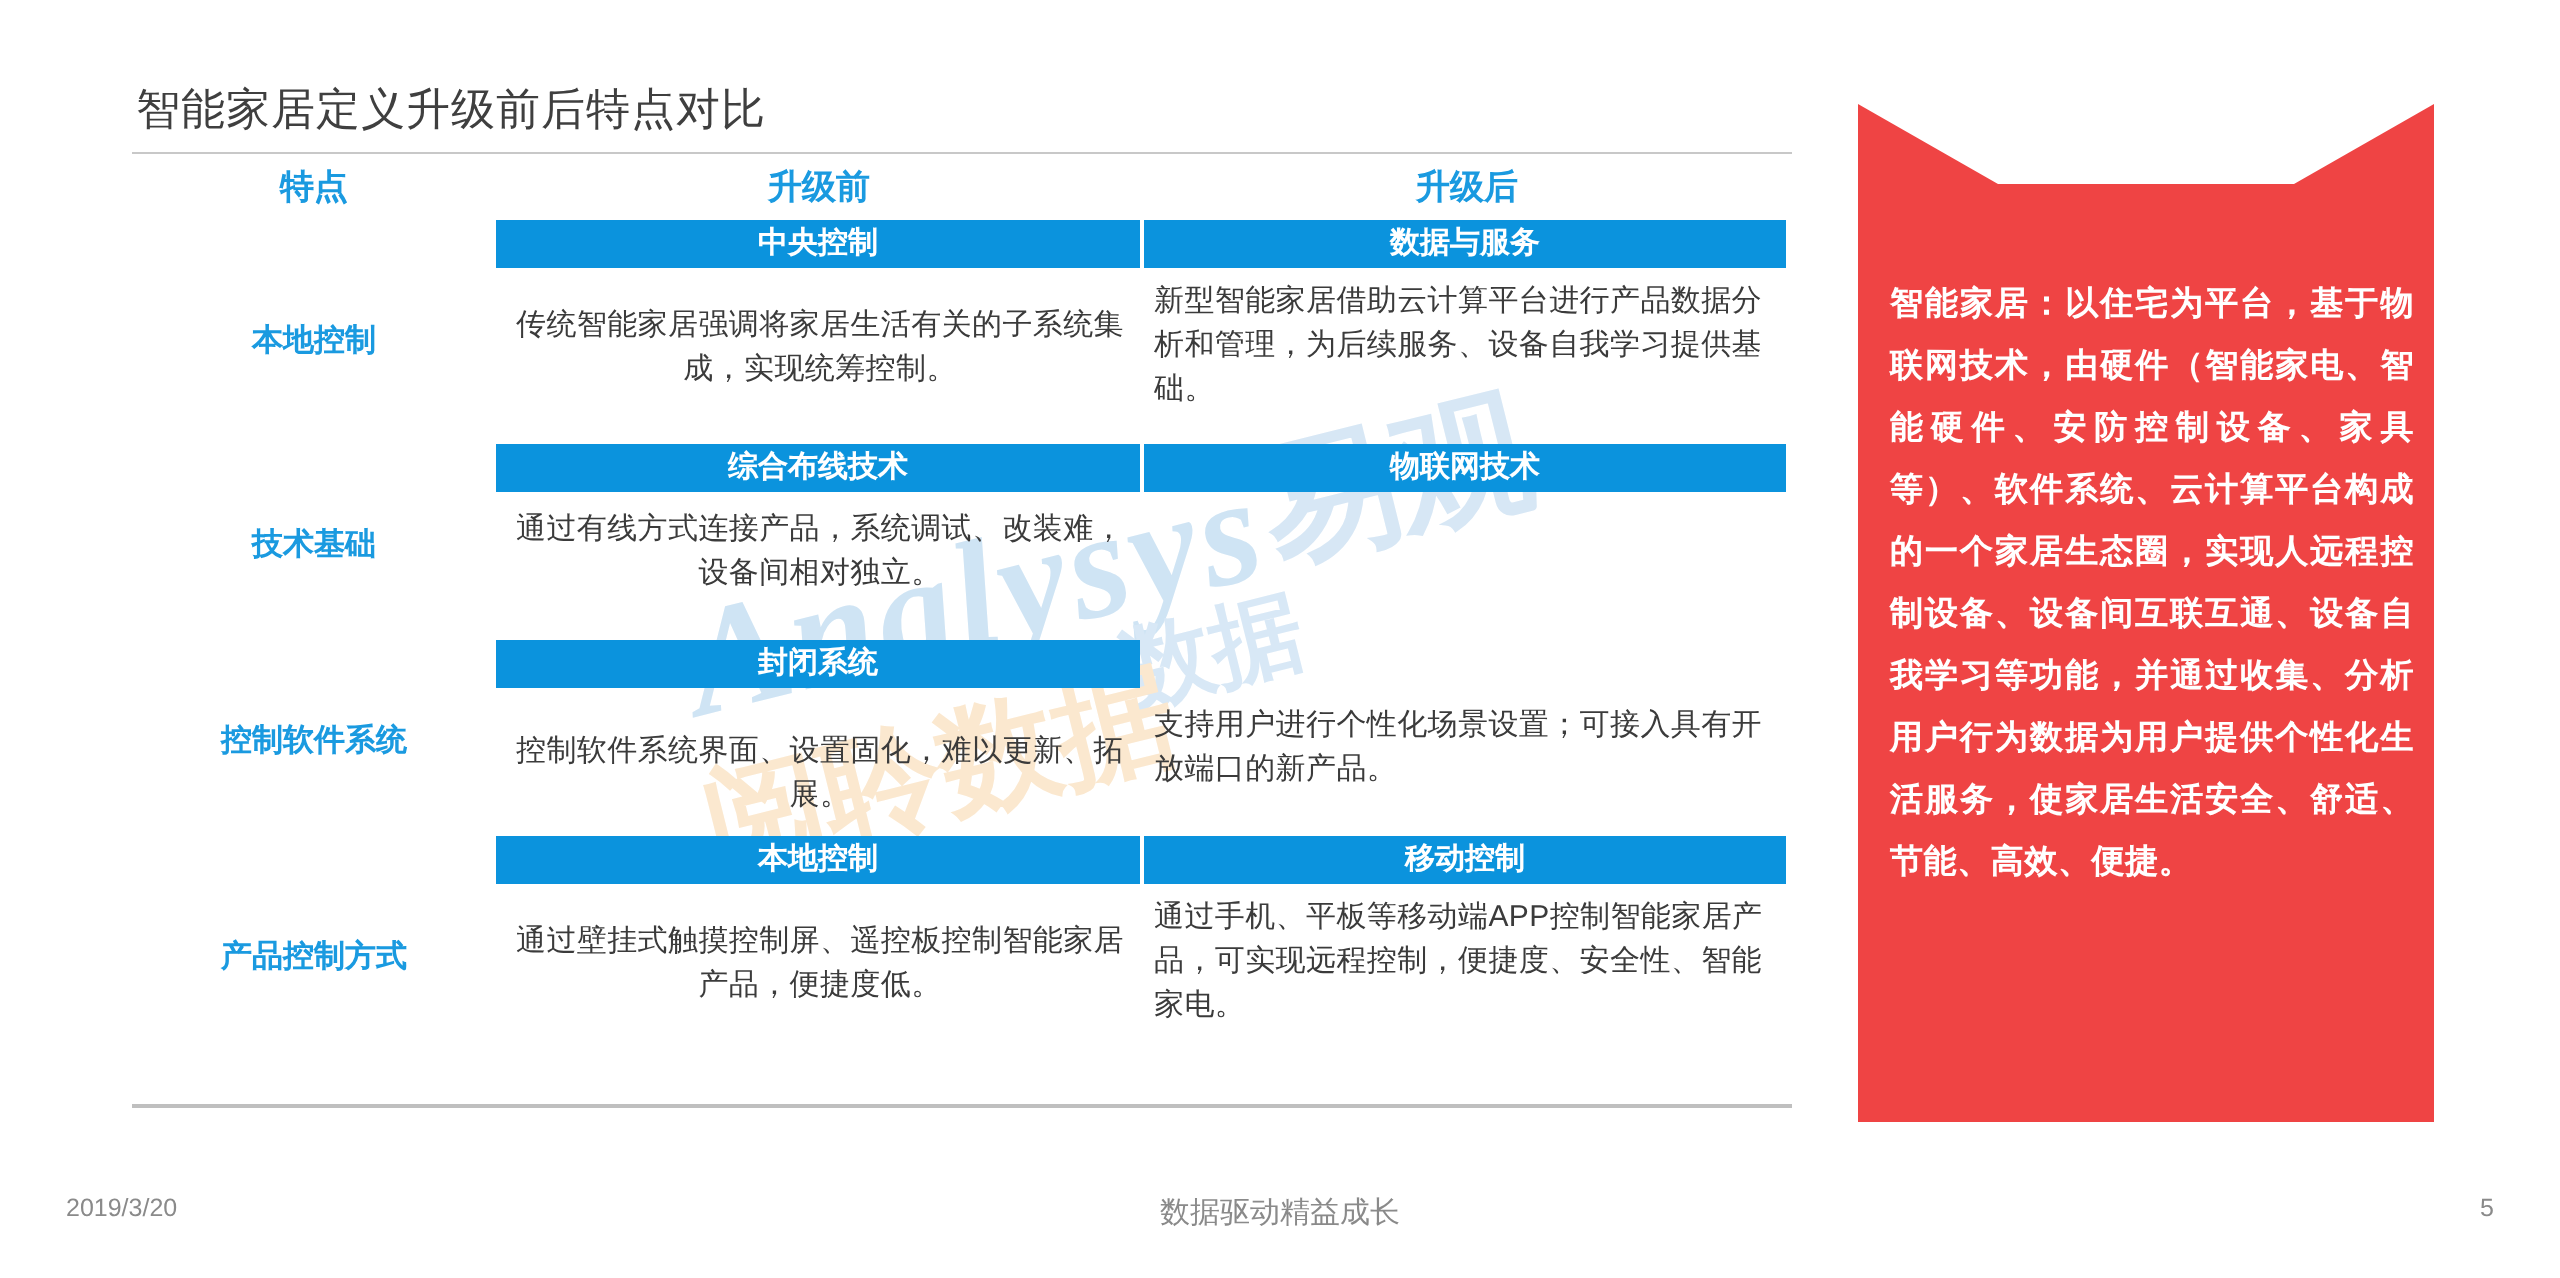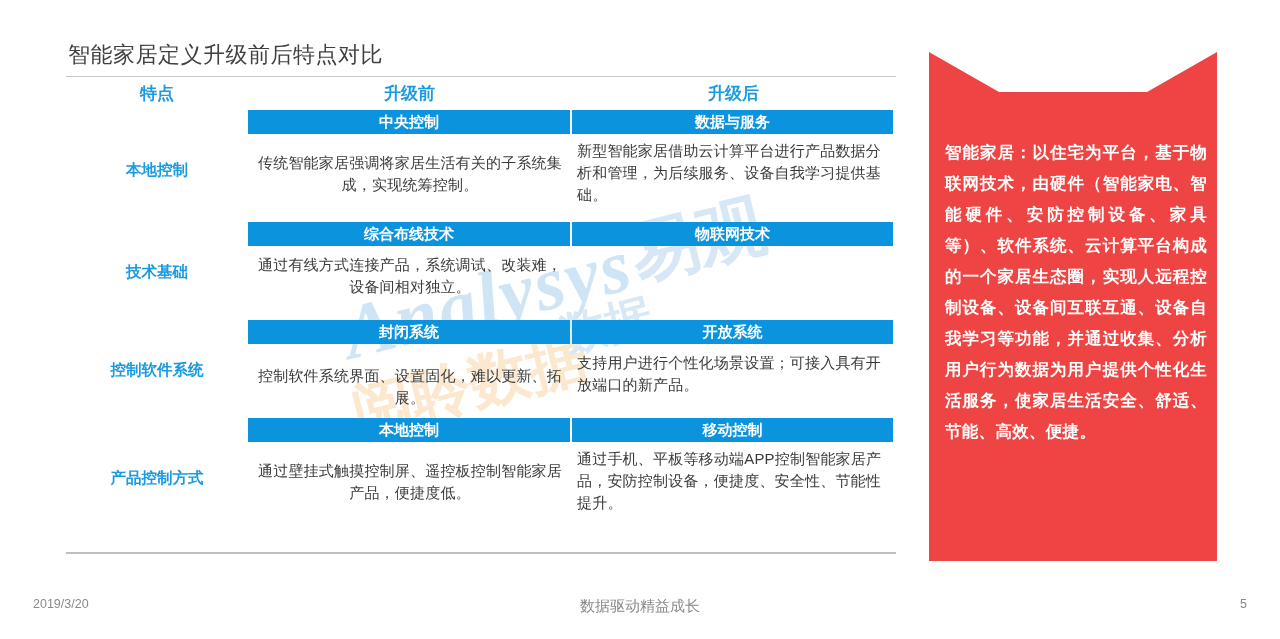--- a/index.html
+++ b/index.html
@@ -262,36 +262,35 @@
       <div class="band-cell bc-left">综合布线技术</div>
       <div class="band-cell bc-right">物联网技术</div>
     </div>
     <div class="row row-2">
       <div class="row-label">技术基础</div>
       <div class="cell cell-left">通过有线方式连接产品，系统调试、改装难，设备间相对独立。</div>
     </div>
 
     <div class="band">
       <div class="band-cell bc-left">封闭系统</div>
-      <div class="band-cell bc-right">开放系统</div>
     </div>
     <div class="row row-3">
       <div class="row-label">控制软件系统</div>
       <div class="cell cell-left">控制软件系统界面、设置固化，难以更新、拓展。</div>
       <div class="cell cell-right">支持用户进行个性化场景设置；可接入具有开放端口的新产品。</div>
     </div>
 
     <div class="band">
       <div class="band-cell bc-left">本地控制</div>
       <div class="band-cell bc-right">移动控制</div>
     </div>
     <div class="row row-4">
       <div class="row-label">产品控制方式</div>
       <div class="cell cell-left">通过壁挂式触摸控制屏、遥控板控制智能家居产品，便捷度低。</div>
-      <div class="cell cell-right">通过手机、平板等移动端APP控制智能家居产品，安防控制设备，便捷度、安全性、节能性提升。</div>
+      <div class="cell cell-right">通过手机、平板等移动端APP控制智能家居产品，可实现远程控制，便捷度、安全性、智能家电。</div>
     </div>
 
   </div>
 
   <div class="banner">
     <div class="banner-text">智能家居：以住宅为平台，基于物联网技术，由硬件（智能家电、智能硬件、安防控制设备、家具等）、软件系统、云计算平台构成的一个家居生态圈，实现人远程控制设备、设备间互联互通、设备自我学习等功能，并通过收集、分析用户行为数据为用户提供个性化生活服务，使家居生活安全、舒适、节能、高效、便捷。</div>
   </div>
 
   <div class="footer-date">2019/3/20</div>
   <div class="footer-center">数据驱动精益成长</div>

